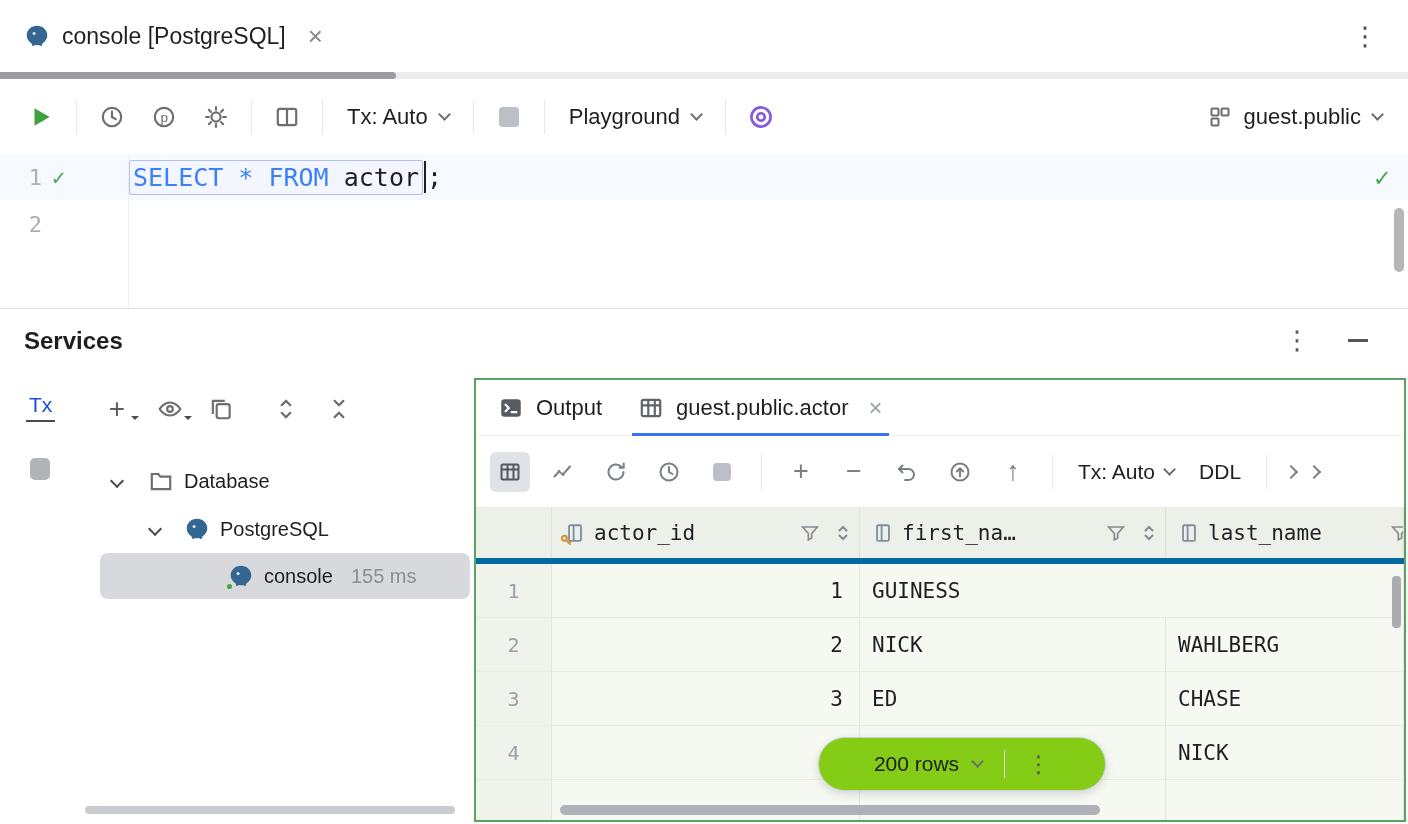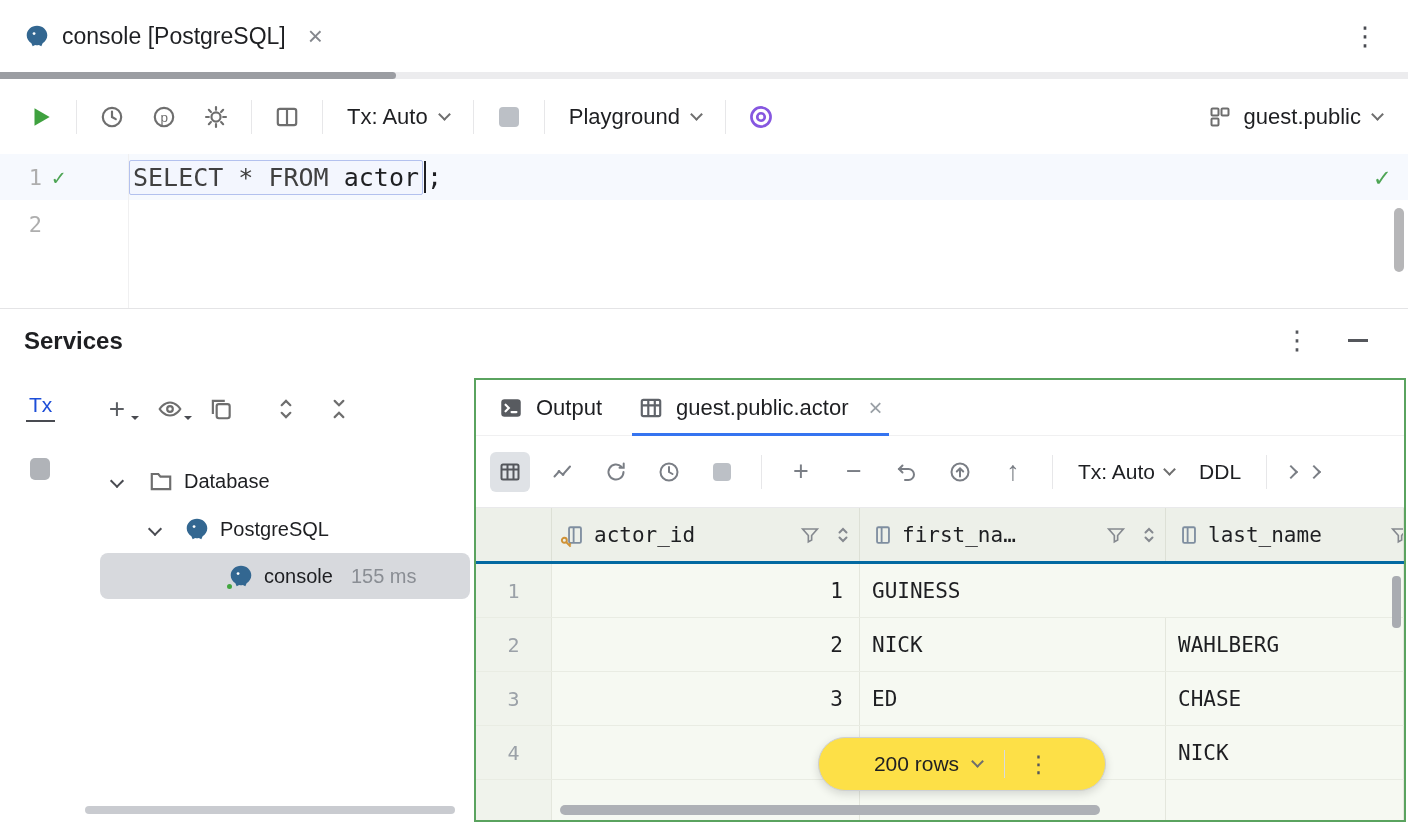--- a/index.html
+++ b/index.html
@@ -31,21 +31,21 @@
   .cur-line{position:absolute;top:0;left:0;right:0;height:46px;background:#f6f9fe}
   .gutter-line{position:absolute;left:128px;top:0;bottom:0;width:1px;background:#f0f0f1}
   .gl{position:absolute;left:0;display:flex;align-items:center;gap:10px}
   .gl1{top:0;height:46px}
   .gl2{top:48px;height:44px}
   .lnum{display:inline-block;width:42px;text-align:right;font-size:22px;color:#aeaeae}
   .gcheck{color:#4ea555;font-size:22px;font-weight:bold}
   .codeline{position:absolute;left:129px;top:0;height:46px;display:flex;align-items:center;font-size:25px}
   .selbox{display:inline-flex;align-items:center;border:1px solid #b3c1ee;border-radius:2px;padding:2px 3px;background:rgba(240,244,253,.5)}
   .tok{white-space:pre}
-  .kw{color:#404040}
+  .kw{color:#3b82f6}
   .caret{width:2px;height:32px;background:#1e1f22;margin:0 1px;flex:none}
   .insp-check{position:absolute;right:18px;top:8px;color:#4ea555;font-size:26px;font-weight:bold}
   .ed-scroll{position:absolute;right:4px;top:54px;width:10px;height:64px;border-radius:5px;background:#b6b6b8}
 
   
   .svc-header{position:absolute;top:308px;left:0;width:1408px;height:64px;border-top:1px solid #e4e4e6;display:flex;align-items:center;padding:0 24px}
   .svc-title{font-size:24px;font-weight:bold}
   .svc-actions{margin-left:auto;display:flex;align-items:center;gap:38px;padding-right:16px;color:#55575c}
   .svc-kebab{font-size:26px}
   .minbar{width:20px;height:2.5px;background:#55575c;display:inline-block}
@@ -77,39 +77,39 @@
   .rtab-close{color:#9aa0a6;font-size:24px;margin-left:8px}
   .rtoolbar{position:absolute;top:56px;left:0;right:0;height:72px;display:flex;align-items:center;padding:0 14px;gap:13px;border-bottom:1px solid #e9e9eb}
   .ritem{width:40px;height:40px;display:flex;align-items:center;justify-content:center;color:#7a7e85;flex:none}
   .ritem.sel{background:#dfe2e6;border-radius:6px;color:#55575c}
   .glyph{font-size:27px;color:#7a7e85;line-height:1}
   .rddl{display:flex;align-items:center;gap:10px;font-size:21px;color:#1e1f22;padding:0 6px;flex:none}
   .chevr{width:10px;height:10px;border-top:2.2px solid #7a7e85;border-right:2.2px solid #7a7e85;transform:rotate(45deg);flex:none}
 
   
   .grid{position:absolute;top:128px;left:0;right:0;bottom:0;font-family:"DejaVu Sans Mono",monospace;overflow:hidden}
-  .ghead{display:flex;height:56px;background:#edf0e9;border-bottom:3px solid #0369a1}
+  .ghead{display:flex;height:56px;background:#edf0e9;border-bottom:6px solid #0369a1}
   .gh{display:flex;align-items:center;border-right:1px solid #dde0d6;overflow:hidden}
   .gh.rowhead{width:76px}
   .gh.c1{width:308px;padding:0 8px 0 12px}
   .gh.c2{width:306px;padding:0 8px 0 12px}
   .gh.c3{flex:1;padding:0 0 0 12px}
   .ghlabel{font-size:21px;margin-left:8px;color:#1e1f22;white-space:nowrap}
   .spacer{flex:1}
   .colwrap{position:relative;display:inline-flex;flex:none}
   .keyov{position:absolute;left:-4px;bottom:-3px}
   .grow{display:flex;height:54px;background:#f6f9f2;border-bottom:1px solid #e9ece3}
   .gc{display:flex;align-items:center;font-size:21px;border-right:1px solid #e4e7dd;overflow:hidden;white-space:nowrap}
   .gc.rowno{width:76px;justify-content:center;color:#9ba1a8;font-size:20px;background:#f0f3ec}
   .gc.num{width:308px;justify-content:flex-end;padding-right:16px}
   .gc.txt{width:306px;padding-left:12px}
   .gc.last{flex:1;padding-left:12px}
   .grow.partial{height:40px;border-bottom:0}
 
-  .pill{position:absolute;left:342px;top:357px;width:288px;height:54px;background:#fde047;border:1px solid #cdd0d5;border-radius:27px;display:flex;align-items:center;justify-content:center;gap:14px;box-shadow:0 3px 10px rgba(0,0,0,.14);font-family:"Liberation Sans",sans-serif;z-index:5}
+  .pill{position:absolute;left:342px;top:357px;width:288px;height:54px;background:#84cc16;border:1px solid #cdd0d5;border-radius:27px;display:flex;align-items:center;justify-content:center;gap:14px;box-shadow:0 3px 10px rgba(0,0,0,.14);font-family:"Liberation Sans",sans-serif;z-index:5}
   .pill-label{font-size:21px}
   .pill-div{width:1px;height:28px;background:#d9dbe0;margin:0 8px}
   .pill-kebab{font-size:23px;color:#55575c}
   .grid-hscroll{position:absolute;left:84px;bottom:5px;width:540px;height:10px;border-radius:5px;background:#aeb1b6;z-index:6}
   .grid-vscroll{position:absolute;right:3px;top:196px;width:9px;height:52px;border-radius:4px;background:#a9acb1;z-index:6}
 </style>
 </head>
 <body>
 
 <div class="app">

